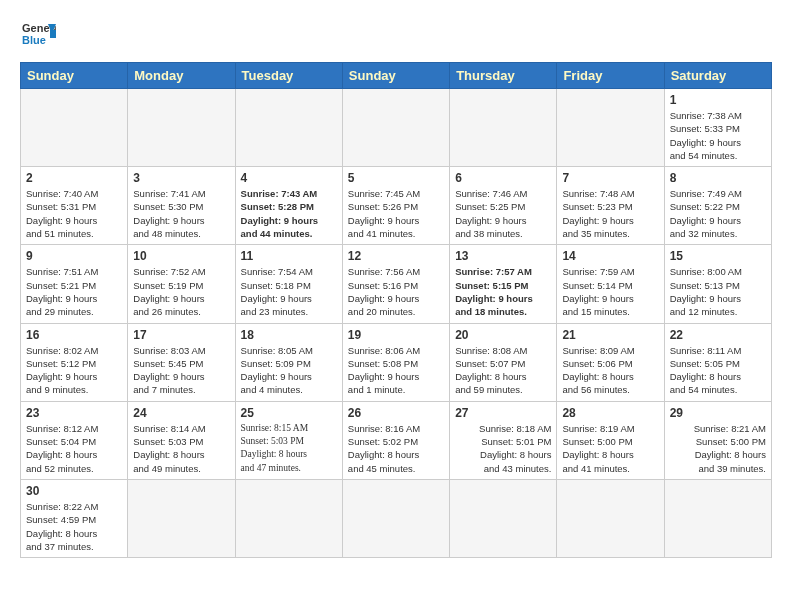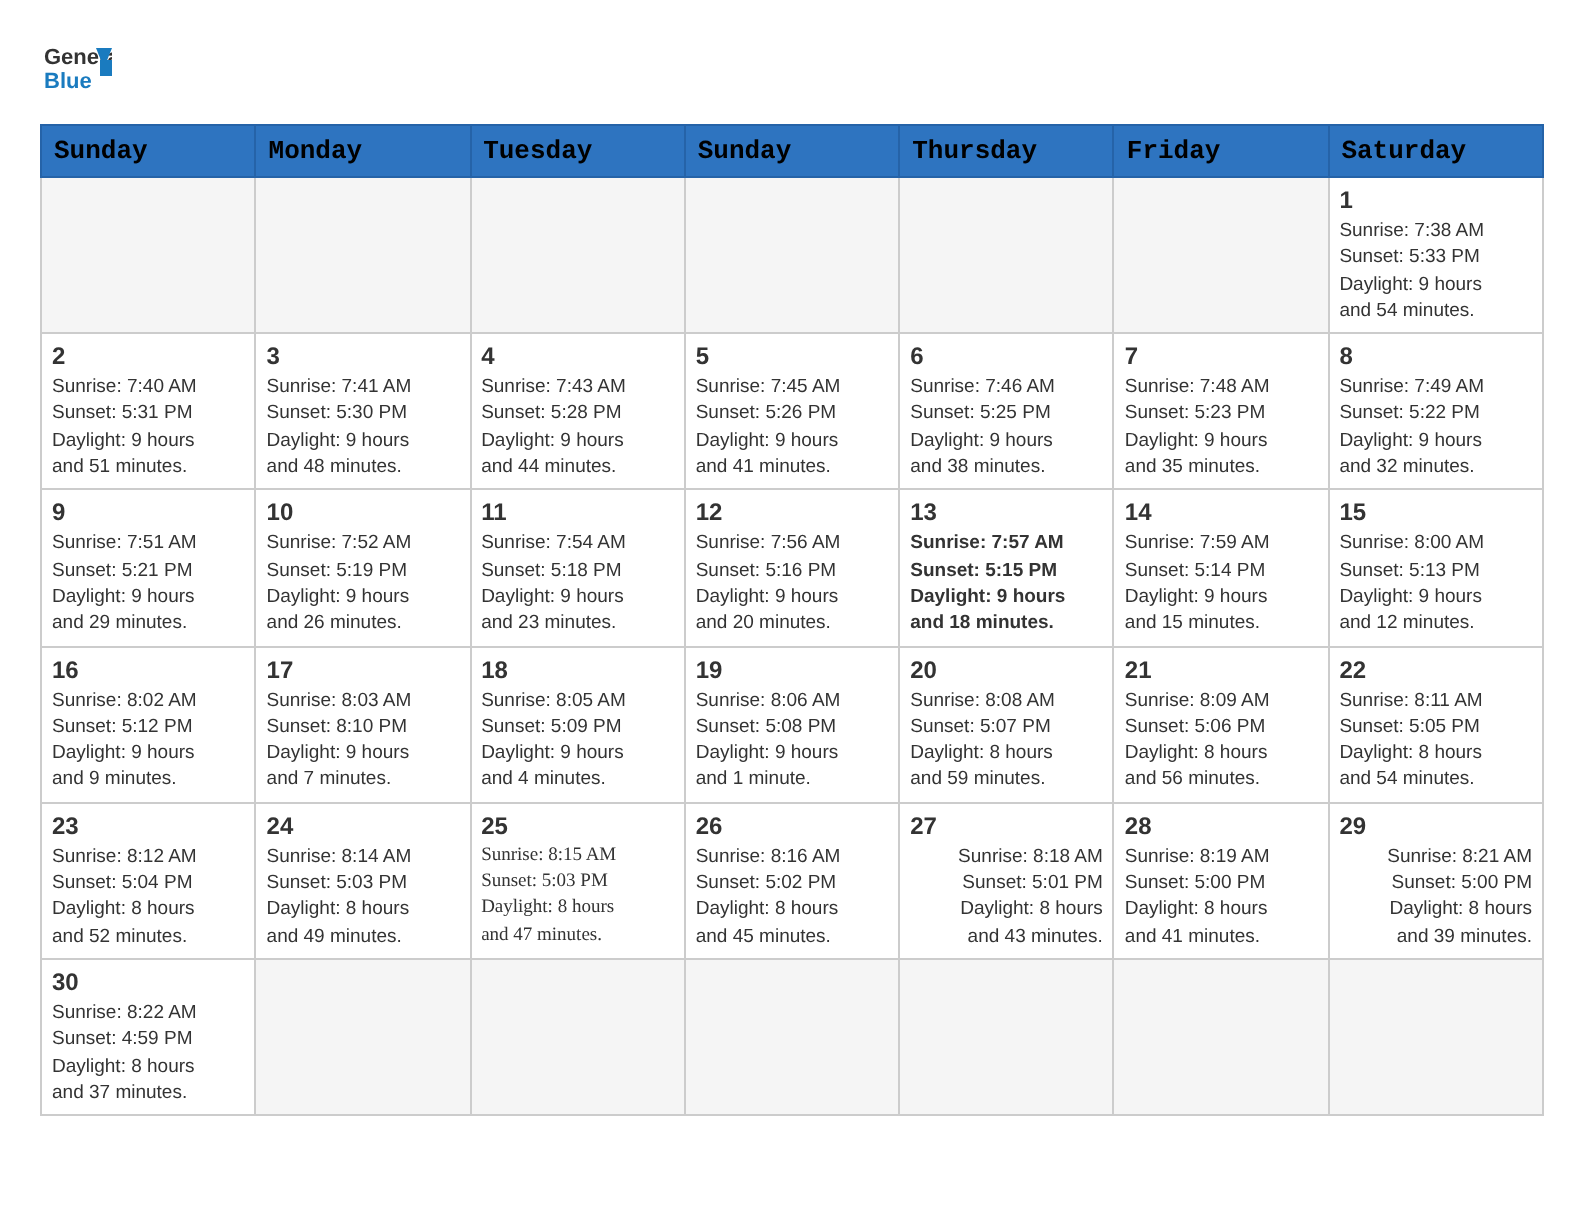--- a/index.html
+++ b/index.html
@@ -53,27 +53,26 @@
       font-size: 14px;
       color: #555;
     }
     .calendar {
       width: 100%;
       border-collapse: collapse;
       border: 1px solid #ccc;
     }
     .calendar th {
       background: #2e74c0;
-      color: #000000;
+      color: #fef9c3;
       text-align: left;
       padding: 5px 6px;
       font-size: 13px;
       font-weight: bold;
       border: 1px solid #2563a8;
-      font-family: Liberation Mono, monospace;
     }
     .calendar td {
       vertical-align: top;
       border: 1px solid #ccc;
       padding: 4px 5px;
       width: calc(100% / 7);
       background: #fff;
       min-height: 70px;
     }
     .calendar td.empty {
@@ -158,21 +157,21 @@
           </td>
           <td>
             <div class="day-number">3</div>
             <div class="day-info" style="white-space: pre-line;">Sunrise: 7:41 AM
 Sunset: 5:30 PM
 Daylight: 9 hours
 and 48 minutes.</div>
           </td>
           <td>
             <div class="day-number">4</div>
-            <div class="day-info" style="white-space: pre-line;">Sunrise: 7:43 AM
+            <div class="day-info" style="white-space: pre-line; font-weight: bold;">Sunrise: 7:43 AM
 Sunset: 5:28 PM
 Daylight: 9 hours
 and 44 minutes.</div>
           </td>
           <td>
             <div class="day-number">5</div>
             <div class="day-info" style="white-space: pre-line;">Sunrise: 7:45 AM
 Sunset: 5:26 PM
 Daylight: 9 hours
 and 41 minutes.</div>
@@ -254,21 +253,21 @@
           <td>
             <div class="day-number">16</div>
             <div class="day-info" style="white-space: pre-line;">Sunrise: 8:02 AM
 Sunset: 5:12 PM
 Daylight: 9 hours
 and 9 minutes.</div>
           </td>
           <td>
             <div class="day-number">17</div>
             <div class="day-info" style="white-space: pre-line;">Sunrise: 8:03 AM
-Sunset: 8:10 PM
+Sunset: 5:45 PM
 Daylight: 9 hours
 and 7 minutes.</div>
           </td>
           <td>
             <div class="day-number">18</div>
             <div class="day-info" style="white-space: pre-line;">Sunrise: 8:05 AM
 Sunset: 5:09 PM
 Daylight: 9 hours
 and 4 minutes.</div>
           </td>

